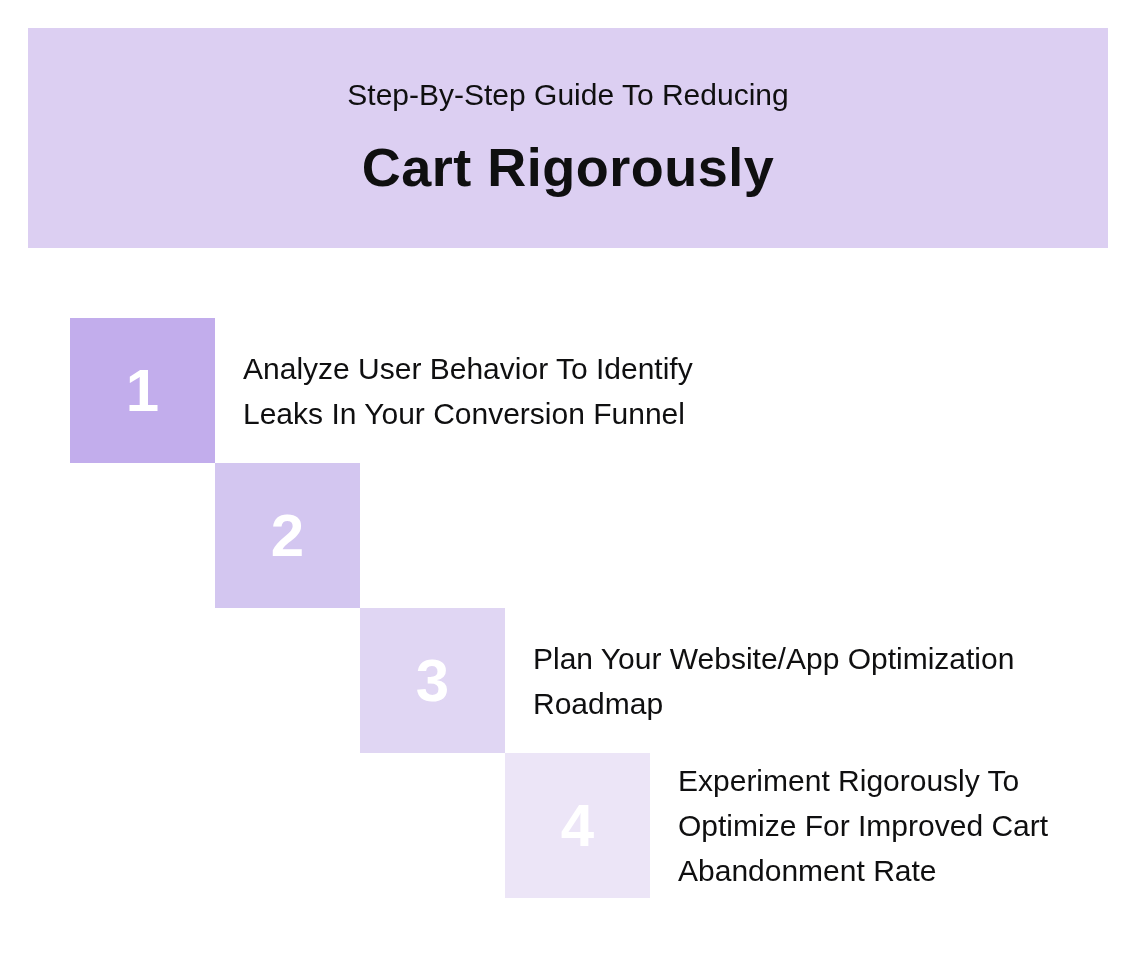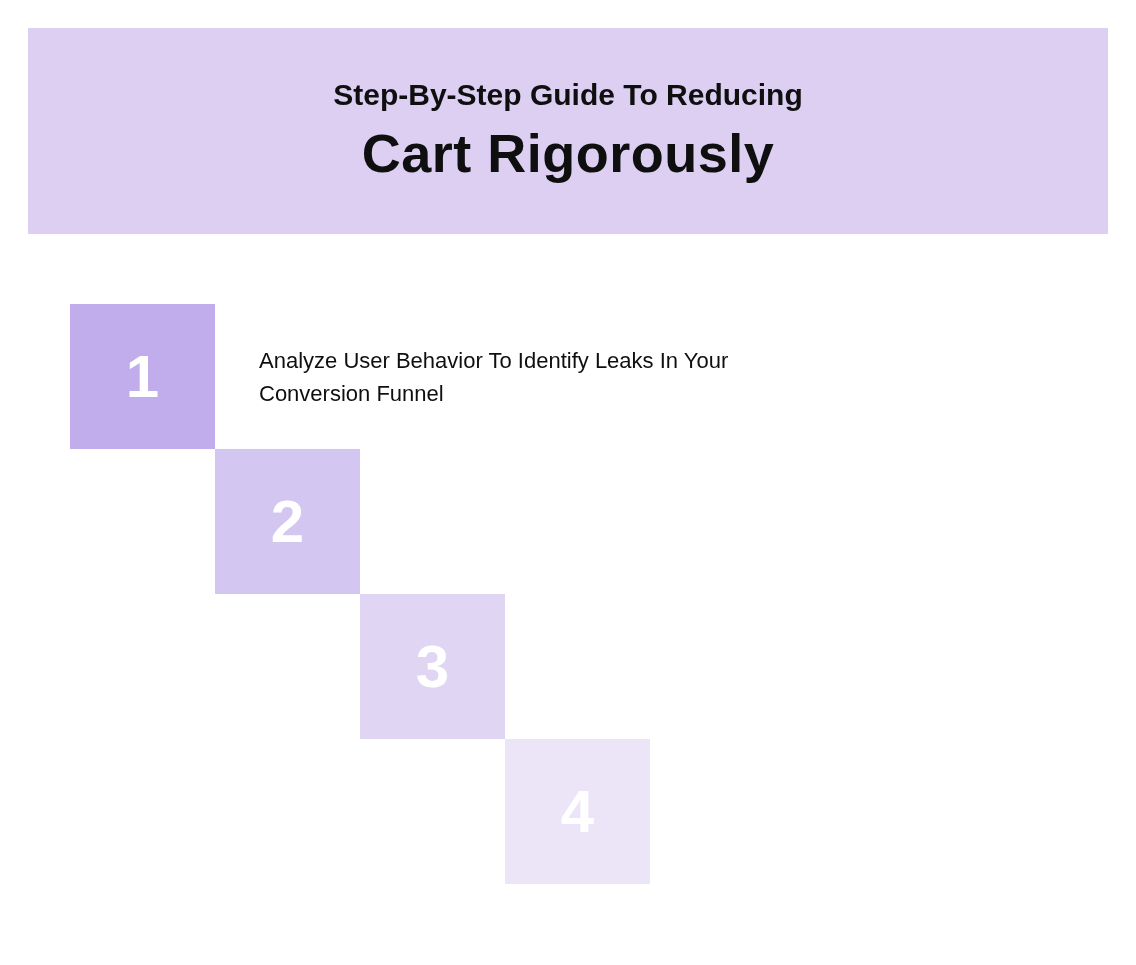--- a/index.html
+++ b/index.html
@@ -15,23 +15,23 @@
       position: relative;
     }
     .header-banner {
       background: #dccff2;
       margin: 28px 28px 0 28px;
       padding: 50px 60px 50px 60px;
       text-align: center;
     }
     .header-subtitle {
       font-size: 30px;
-      font-weight: 700;
+      font-weight: 400;
       color: #0f0f10;
-      margin-bottom: 10px;
+      margin-bottom: 24px;
     }
     .header-title {
       font-size: 54px;
       font-weight: 800;
       color: #0f0f10;
       letter-spacing: 0.5px;
     }
     .steps-container {
       position: relative;
       margin-top: 70px;
@@ -49,24 +49,24 @@
       align-items: center;
       justify-content: center;
       flex-shrink: 0;
     }
     .step-number {
       font-size: 60px;
       font-weight: 800;
       color: #ffffff;
     }
     .step-text {
-      font-size: 22px;
+      font-size: 30px;
       font-weight: 400;
       color: #0f0f10;
-      margin-left: 44px;
+      margin-left: 28px;
       line-height: 1.5;
       max-width: 500px;
     }
     .step-1 {
       margin-left: 0;
     }
     .step-1 .step-box {
       background: #c2adec;
     }
     .step-2 {
@@ -110,20 +110,22 @@
   <div class="step-row step-2">
     <div class="step-box">
       <span class="step-number">2</span>
     </div>
   </div>
 
   <div class="step-row step-3">
     <div class="step-box">
       <span class="step-number">3</span>
     </div>
+    <div class="step-text">Plan Your Website/App Optimization Roadmap</div>
   </div>
 
   <div class="step-row step-4">
     <div class="step-box">
       <span class="step-number">4</span>
     </div>
+    <div class="step-text">Experiment Rigorously To Optimize For Improved Cart Abandonment Rate</div>
   </div>
 </div>
 
 </body></html>

